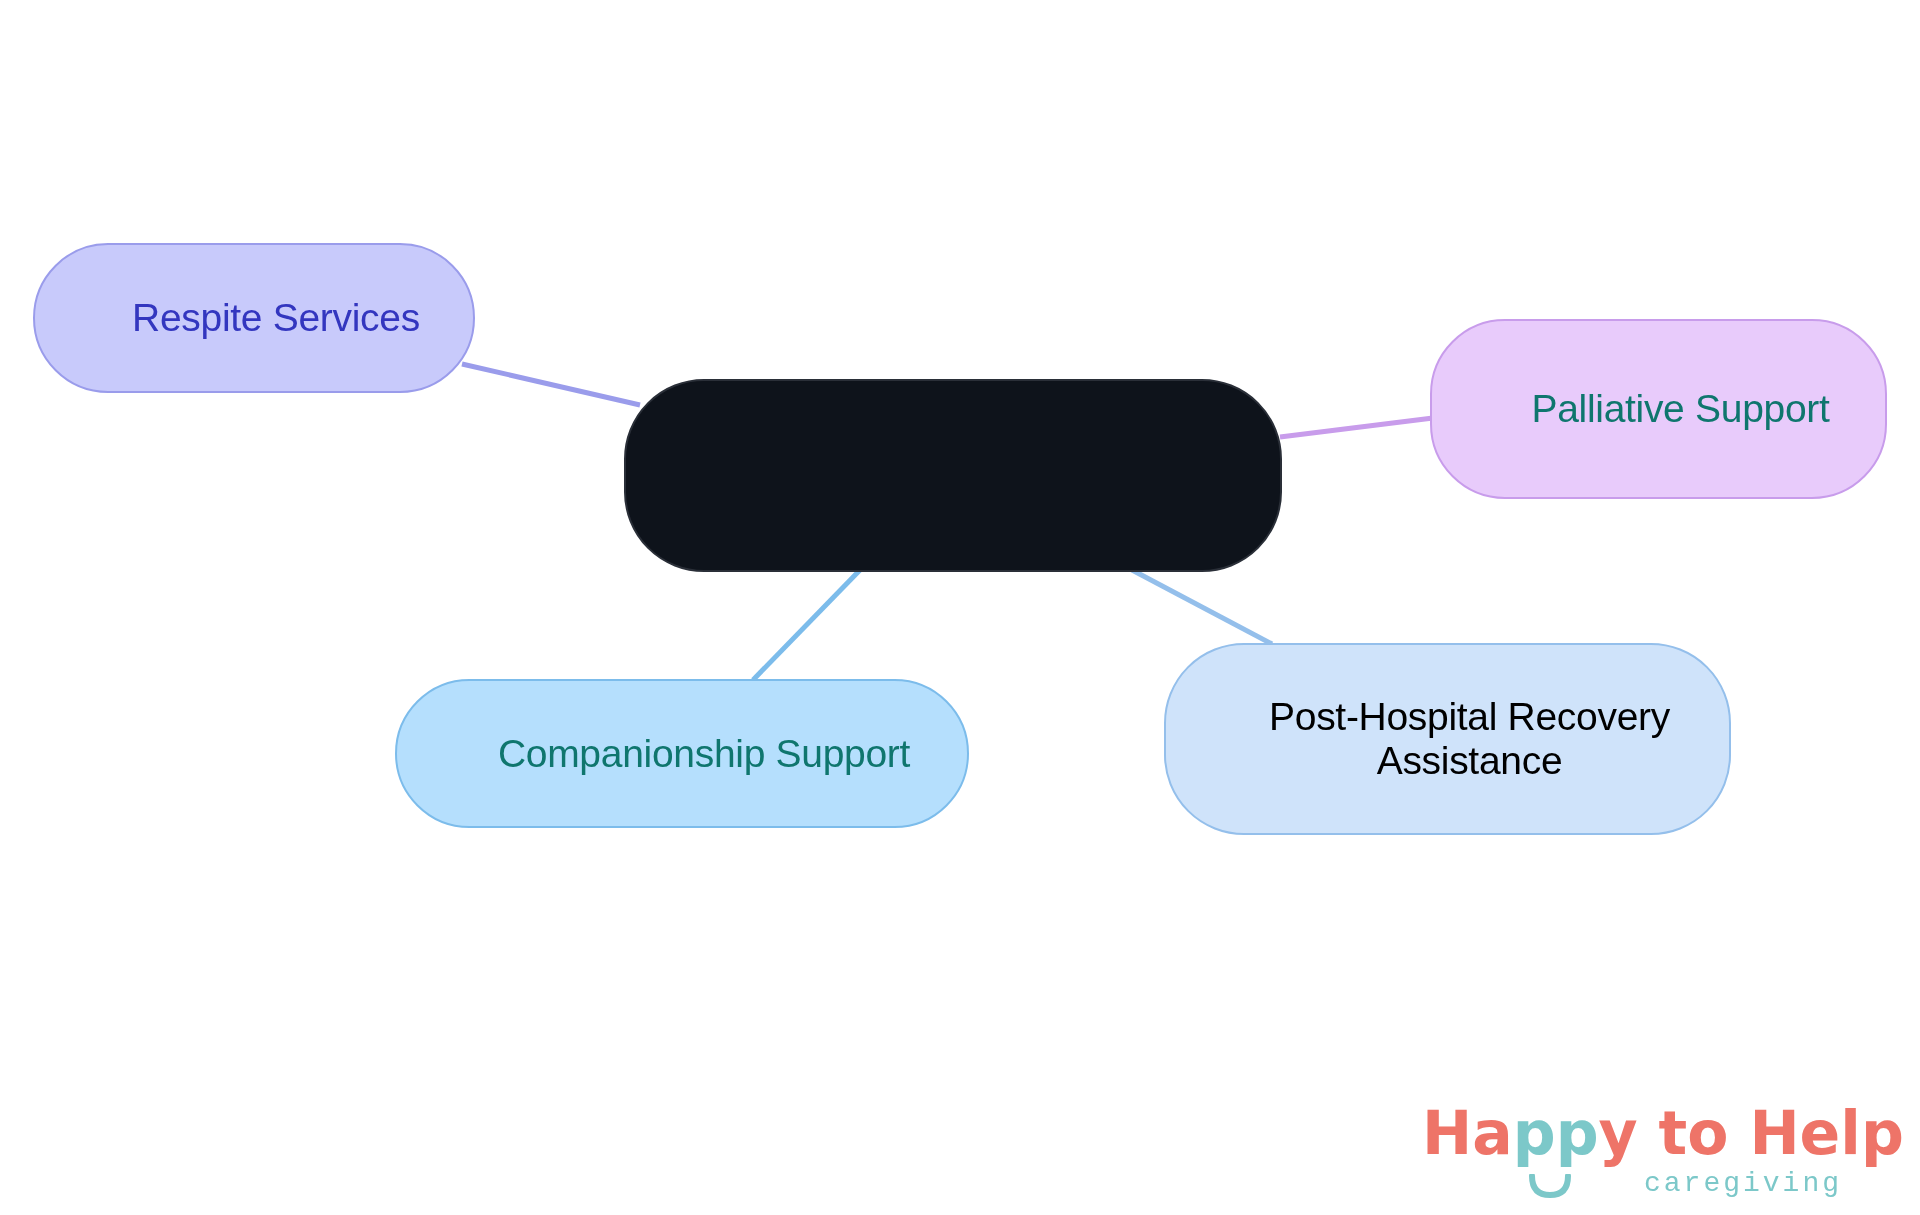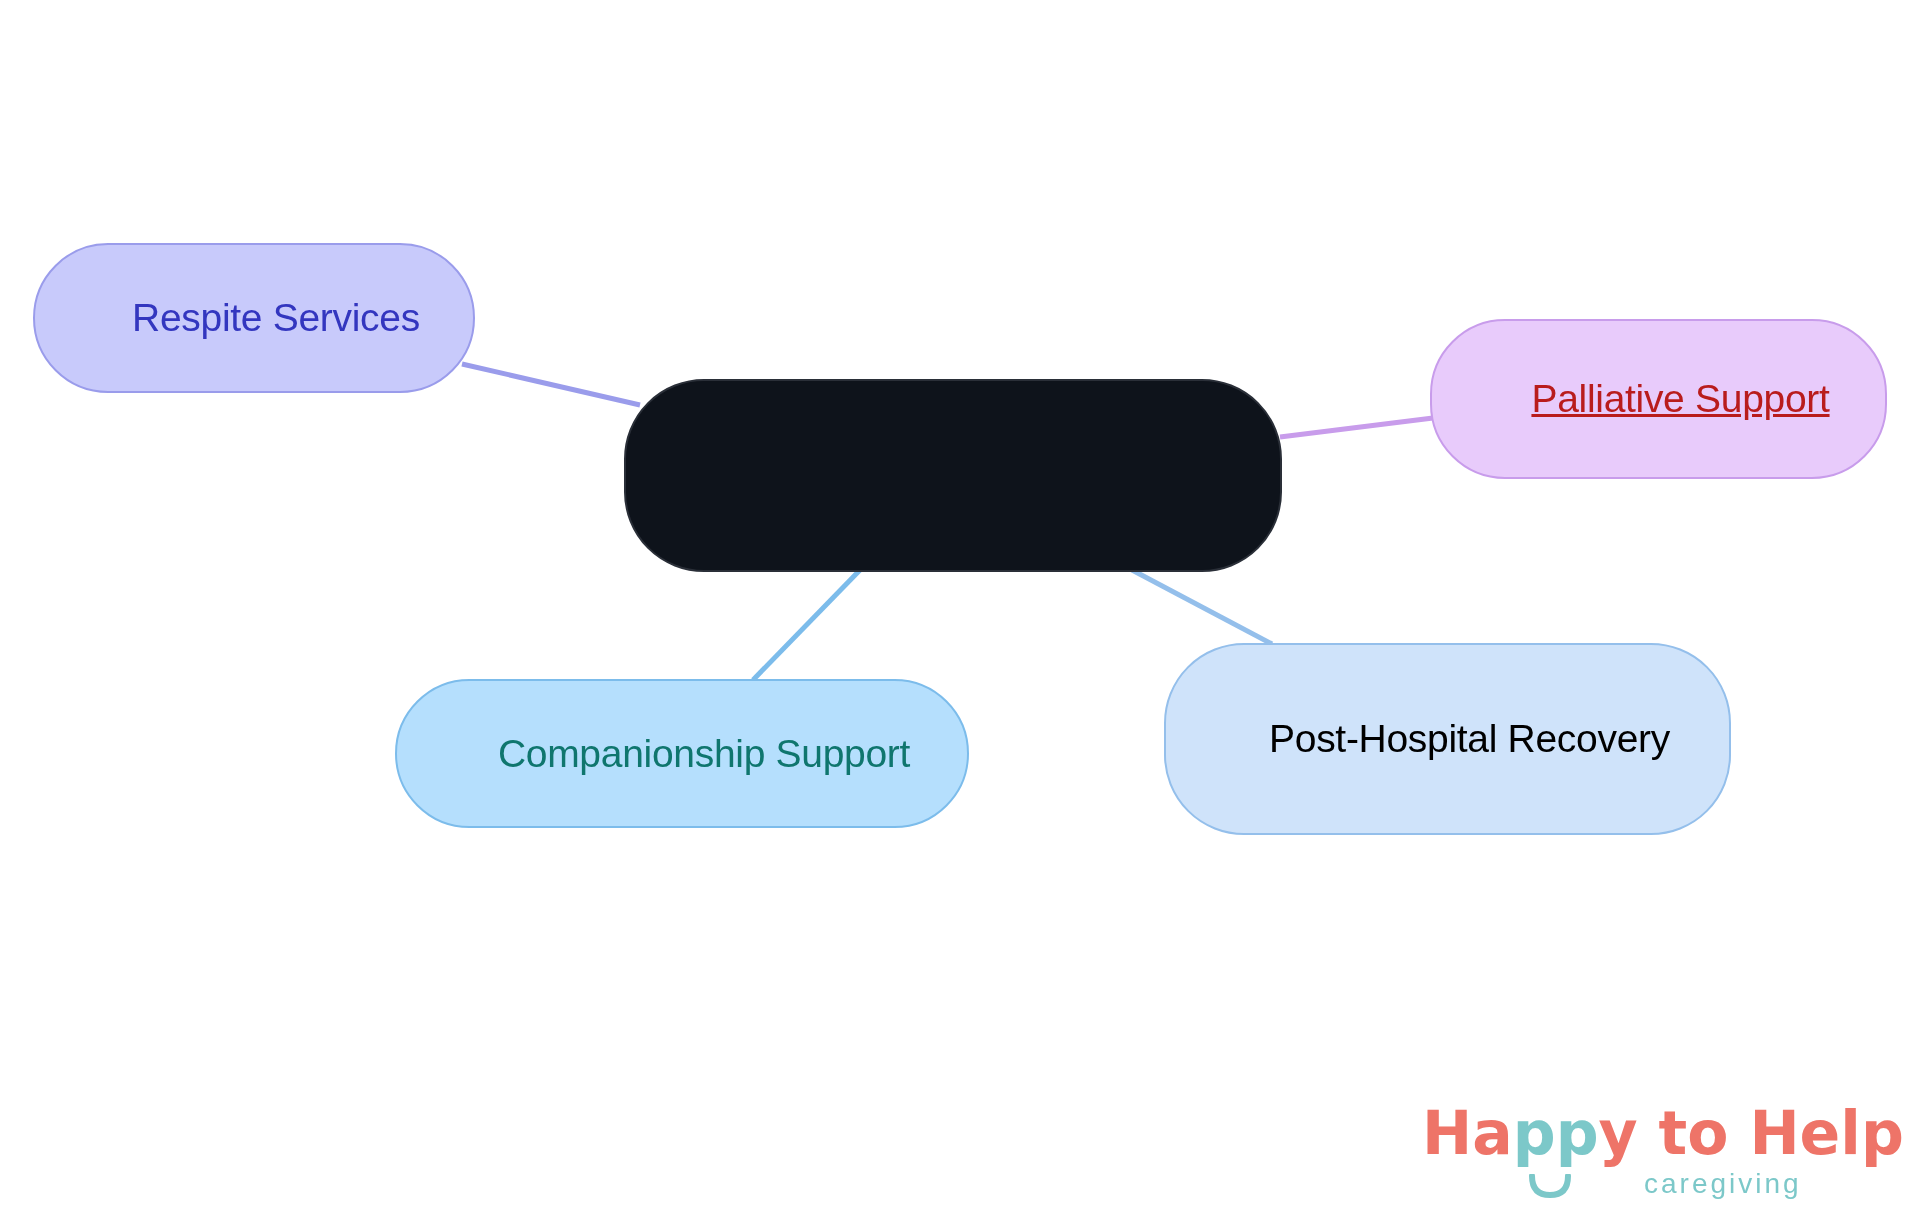--- a/index.html
+++ b/index.html
@@ -7,32 +7,32 @@
          font-family: "Liberation Sans", "DejaVu Sans", sans-serif; }
   svg.edges { position: absolute; left: 0; top: 0; width: 1920px; height: 1215px; }
   .node { position: absolute; box-sizing: border-box; display: flex; align-items: center;
           justify-content: center; text-align: center; border-radius: 75px;
           border: 2px solid; font-size: 39px; line-height: 44px; letter-spacing: -0.3px; }
   .node span { display: block; margin-left: 44px; }
   #n-root { left: 624px; top: 379px; width: 658px; height: 193px; border-radius: 80px;
             background: #0E131B; border-color: #2A2F38; color: #ffffff; font-size: 40px; }
   #n-respite { left: 33px; top: 243px; width: 442px; height: 150px;
                background: #C8CAFB; border-color: #9A9CEB; color: #3336BF; }
-  #n-palliative { left: 1430px; top: 319px; width: 457px; height: 160px;
-                  background: #E8CBFB; border-color: #C89CEB; color: #b91c1c; text-decoration: underline; }
+  #n-palliative { left: 1430px; top: 319px; width: 457px; height: 180px;
+                  background: #E8CBFB; border-color: #C89CEB; color: #0f766e; }
   #n-companion { left: 395px; top: 679px; width: 574px; height: 149px;
                  background: #B5DFFD; border-color: #7CBCEB; color: #0f766e; }
   #n-posthosp { left: 1164px; top: 643px; width: 567px; height: 192px; border-radius: 80px;
                 background: #CFE3FA; border-color: #94BFEB; color: #000000; }
   .logo { position: absolute; left: 1418px; top: 1098px; width: 470px; height: 110px; }
   .logo .main { position: absolute; left: 4px; top: 0px; font-family: "DejaVu Sans", sans-serif;
                 font-weight: bold; font-size: 60px; letter-spacing: 0px; white-space: nowrap; }
   .logo .main .coral { color: #EE7468; }
   .logo .main .teal { color: #7CC8C9; }
-  .logo .sub { position: absolute; left: 226px; top: 70px; font-family: Liberation Sans, sans-serif;
+  .logo .sub { position: absolute; left: 226px; top: 70px; font-family: Liberation Mono, monospace;
                font-size: 28px; letter-spacing: 3px; color: #7CC8C9; white-space: nowrap; }
   .logo .smile { position: absolute; left: 110px; top: 76px; width: 44px; height: 24px; }
 </style>
 </head>
 <body>
 
 <svg class="edges" viewBox="0 0 1920 1215">
   <line x1="462" y1="364" x2="640" y2="405" stroke="#9A9CEB" stroke-width="5"></line>
   <line x1="1280" y1="437" x2="1433" y2="418" stroke="#C89CEB" stroke-width="5"></line>
   <line x1="860" y1="570" x2="753" y2="680" stroke="#7CBCEB" stroke-width="5"></line>
@@ -52,20 +52,21 @@
   <span>Palliative Support</span>
 </div>
 
 <div class="node" id="n-companion">
   <span>Companionship Support</span>
 </div>
 
 <div class="node" id="n-posthosp">
   <div>
     <span>Post-Hospital Recovery</span>
+    <span>Assistance</span>
   </div>
 </div>
 
 <div class="logo">
   <div class="main"><span class="coral">Ha</span><span class="teal">pp</span><span class="coral">y to Help</span></div>
   <svg class="smile" viewBox="0 0 44 24">
     <path d="M4 2 Q4 21 22 21 Q40 21 40 2" fill="none" stroke="#7CC8C9" stroke-width="6" stroke-linecap="round"></path>
   </svg>
   <div class="sub">caregiving</div>
 </div>

